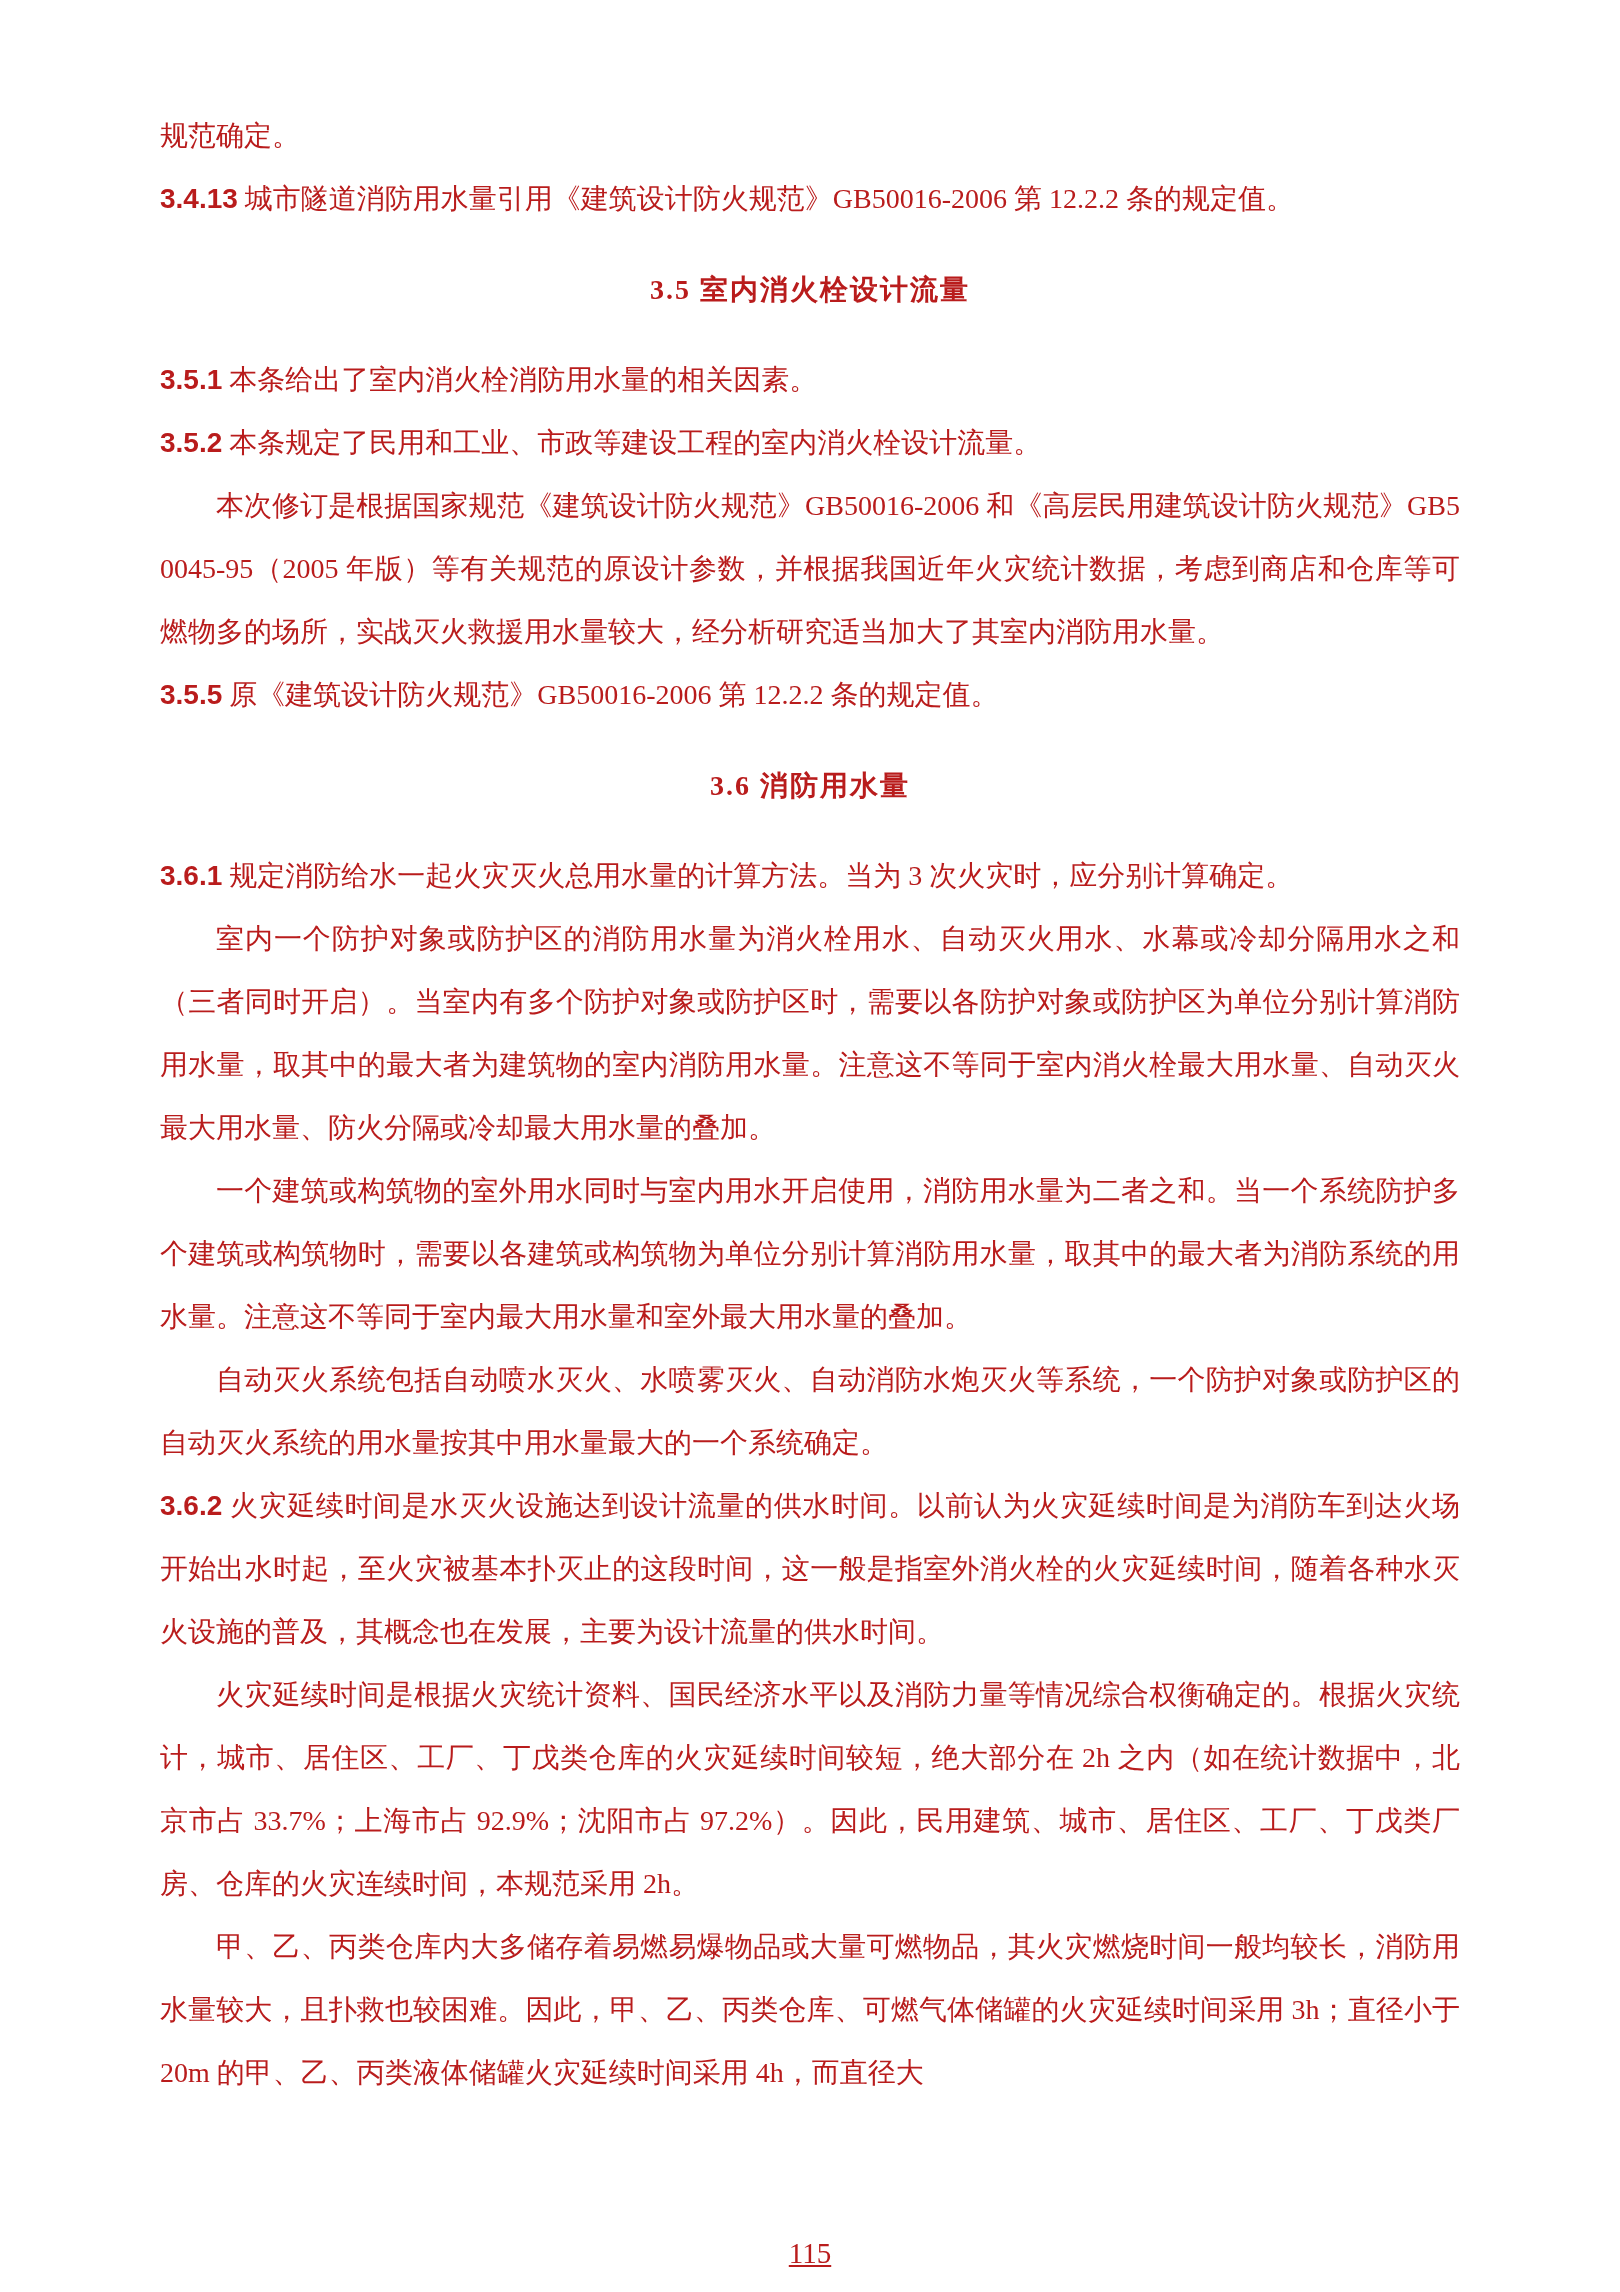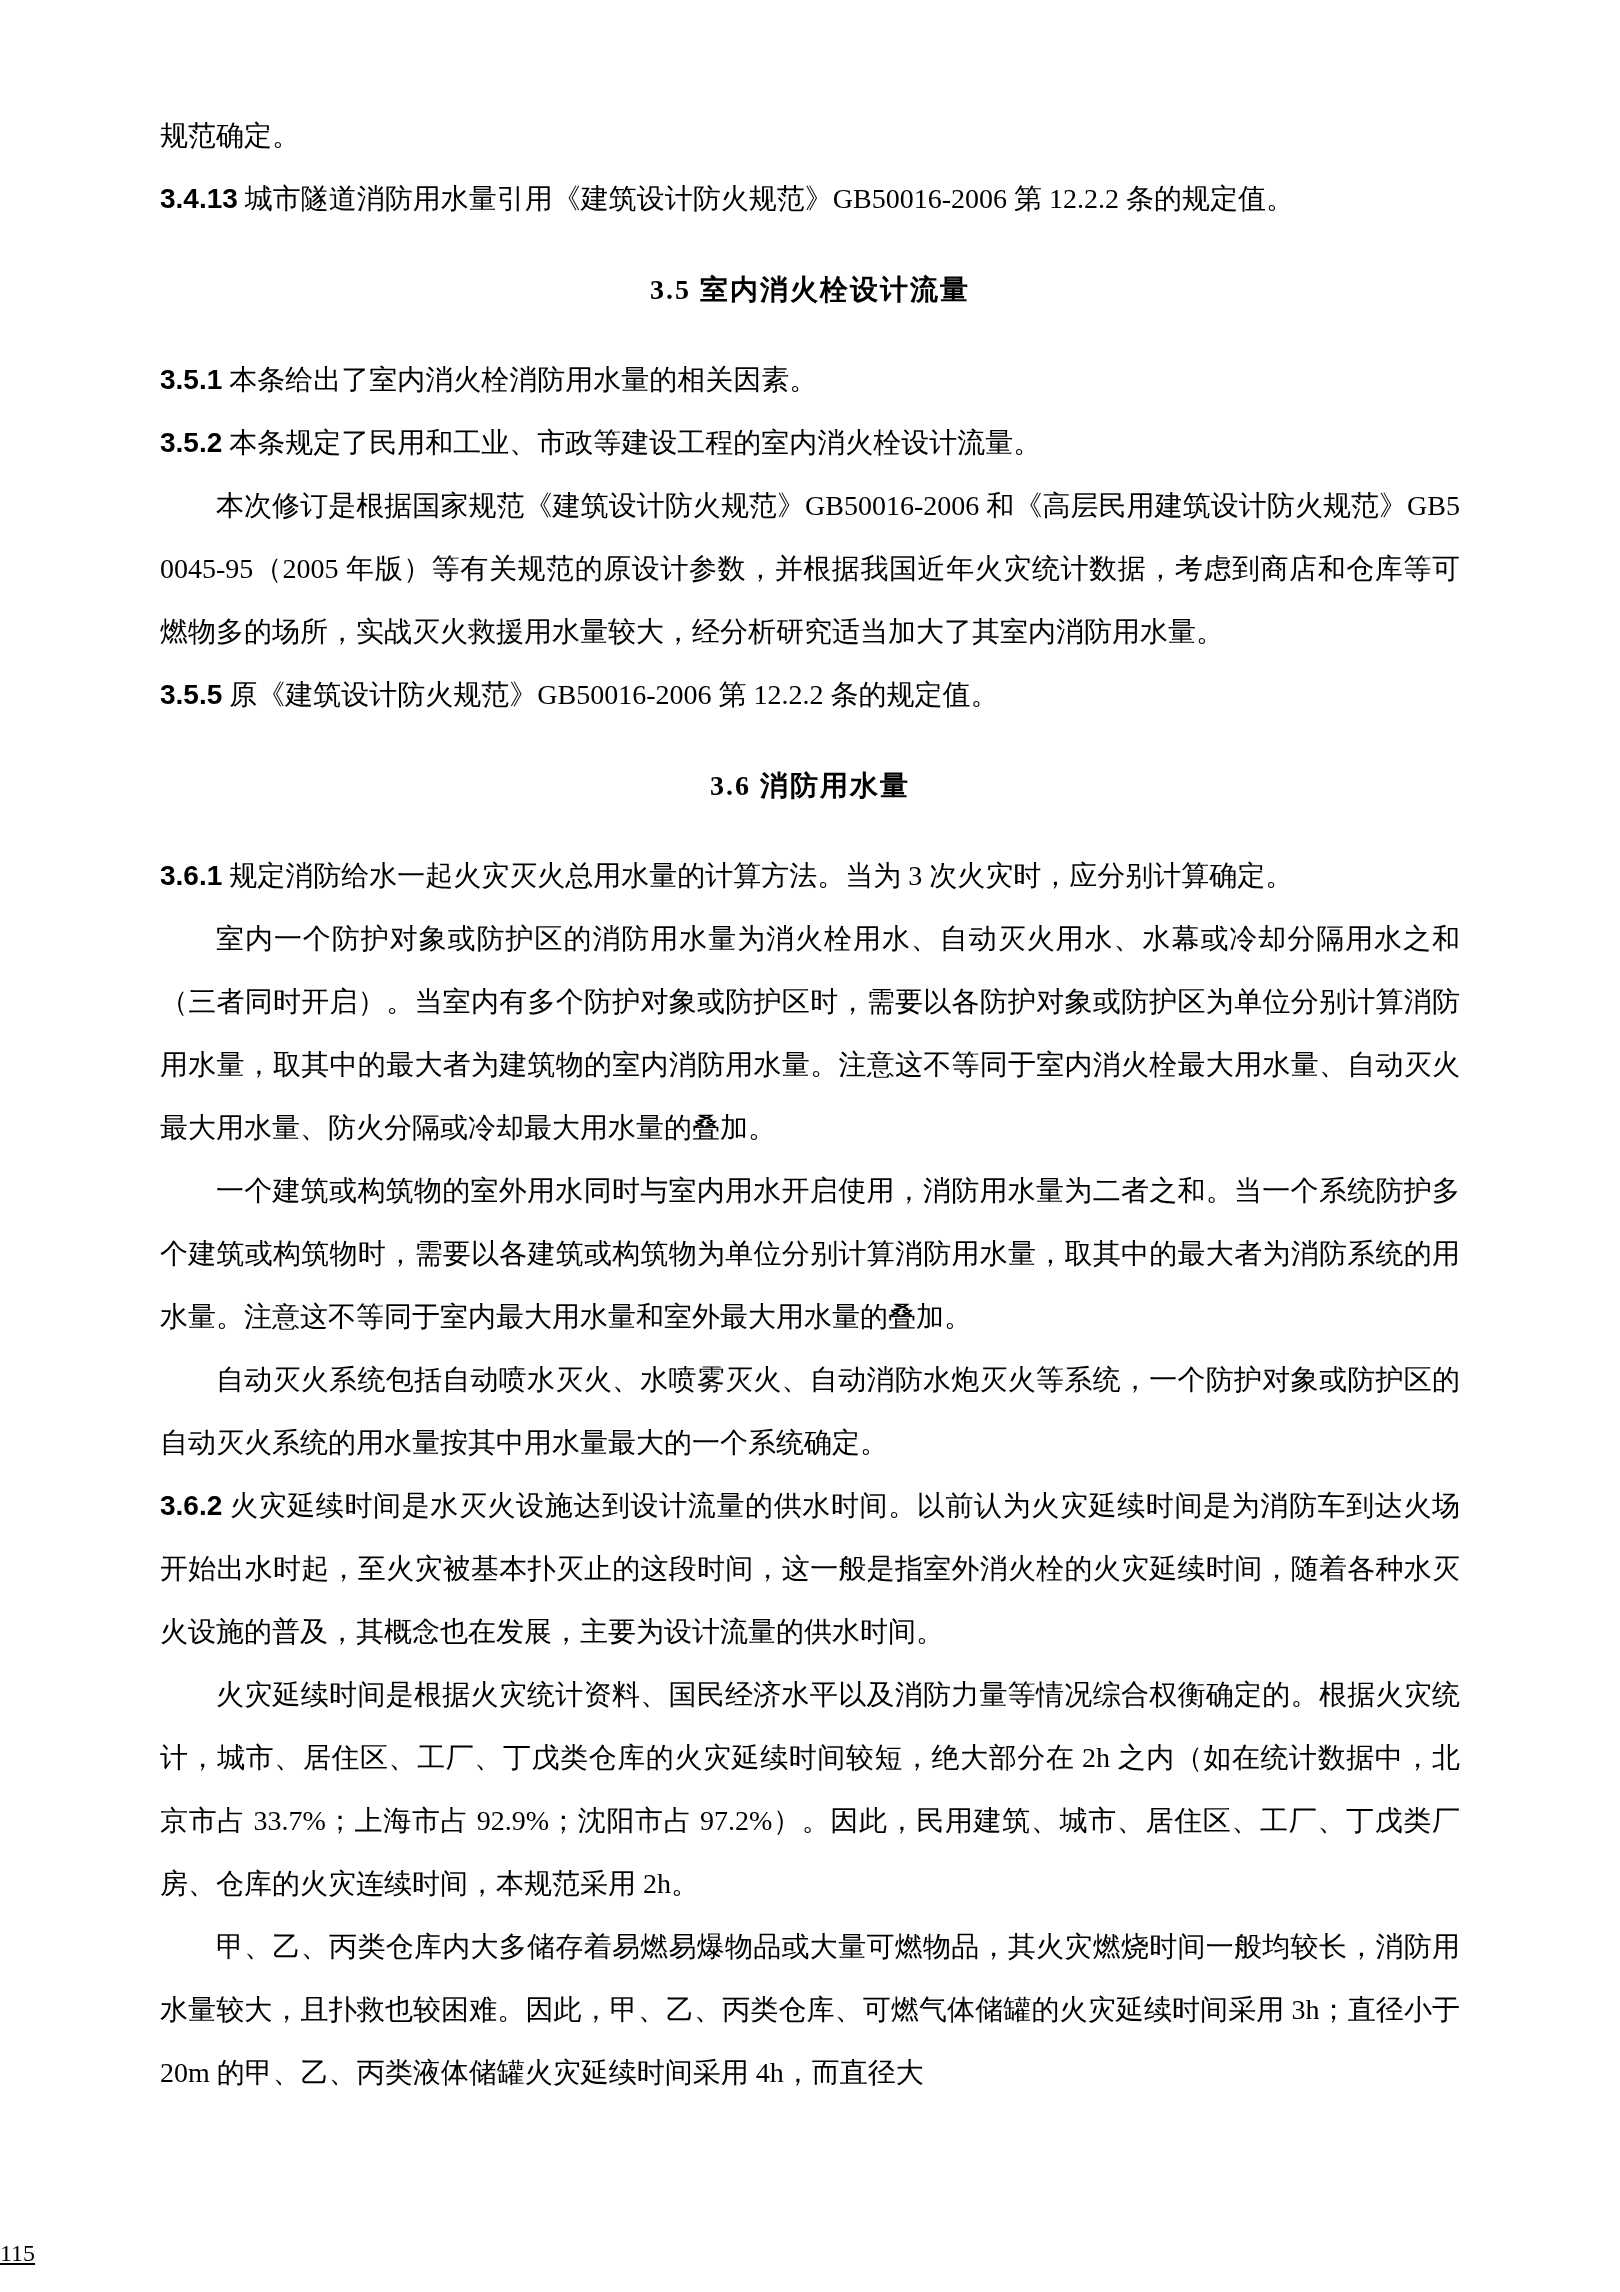--- a/index.html
+++ b/index.html
@@ -5,21 +5,21 @@
 <style>
   * { margin: 0; padding: 0; box-sizing: border-box; }
   html, body { background: #e8e8e8; }
   body { display: block; }
   .page {
     position: relative;
     width: 1620px;
     height: 2293px;
     margin: 0 auto;
     background: #ffffff;
-    color: #000000;
+    color: #b91c1c;
     font-family: "Liberation Serif", "DejaVu Serif", serif;
     padding: 104px 160px 4px 160px;
     overflow: hidden;
   }
   .para {
     font-size: 28px;
     line-height: 63px;
     text-align: justify;
     word-break: break-all;
   }
@@ -34,22 +34,22 @@
     font-weight: bold;
     text-align: center;
     margin: 27.4px 0 25.5px 0;
     letter-spacing: 2px;
   }
   .footer {
     position: absolute;
     left: 0;
     bottom: 25.5px;
     width: 100%;
-    text-align: left;
-    font-size: 24px;
+    text-align: center;
+    font-size: 29px;
     line-height: 29px;
   }
   .page-number { text-decoration: underline; }
 </style>
 </head>
 <body>
 
 <div class="page">
 
   <p class="para"><span>规范确定。</span></p>

